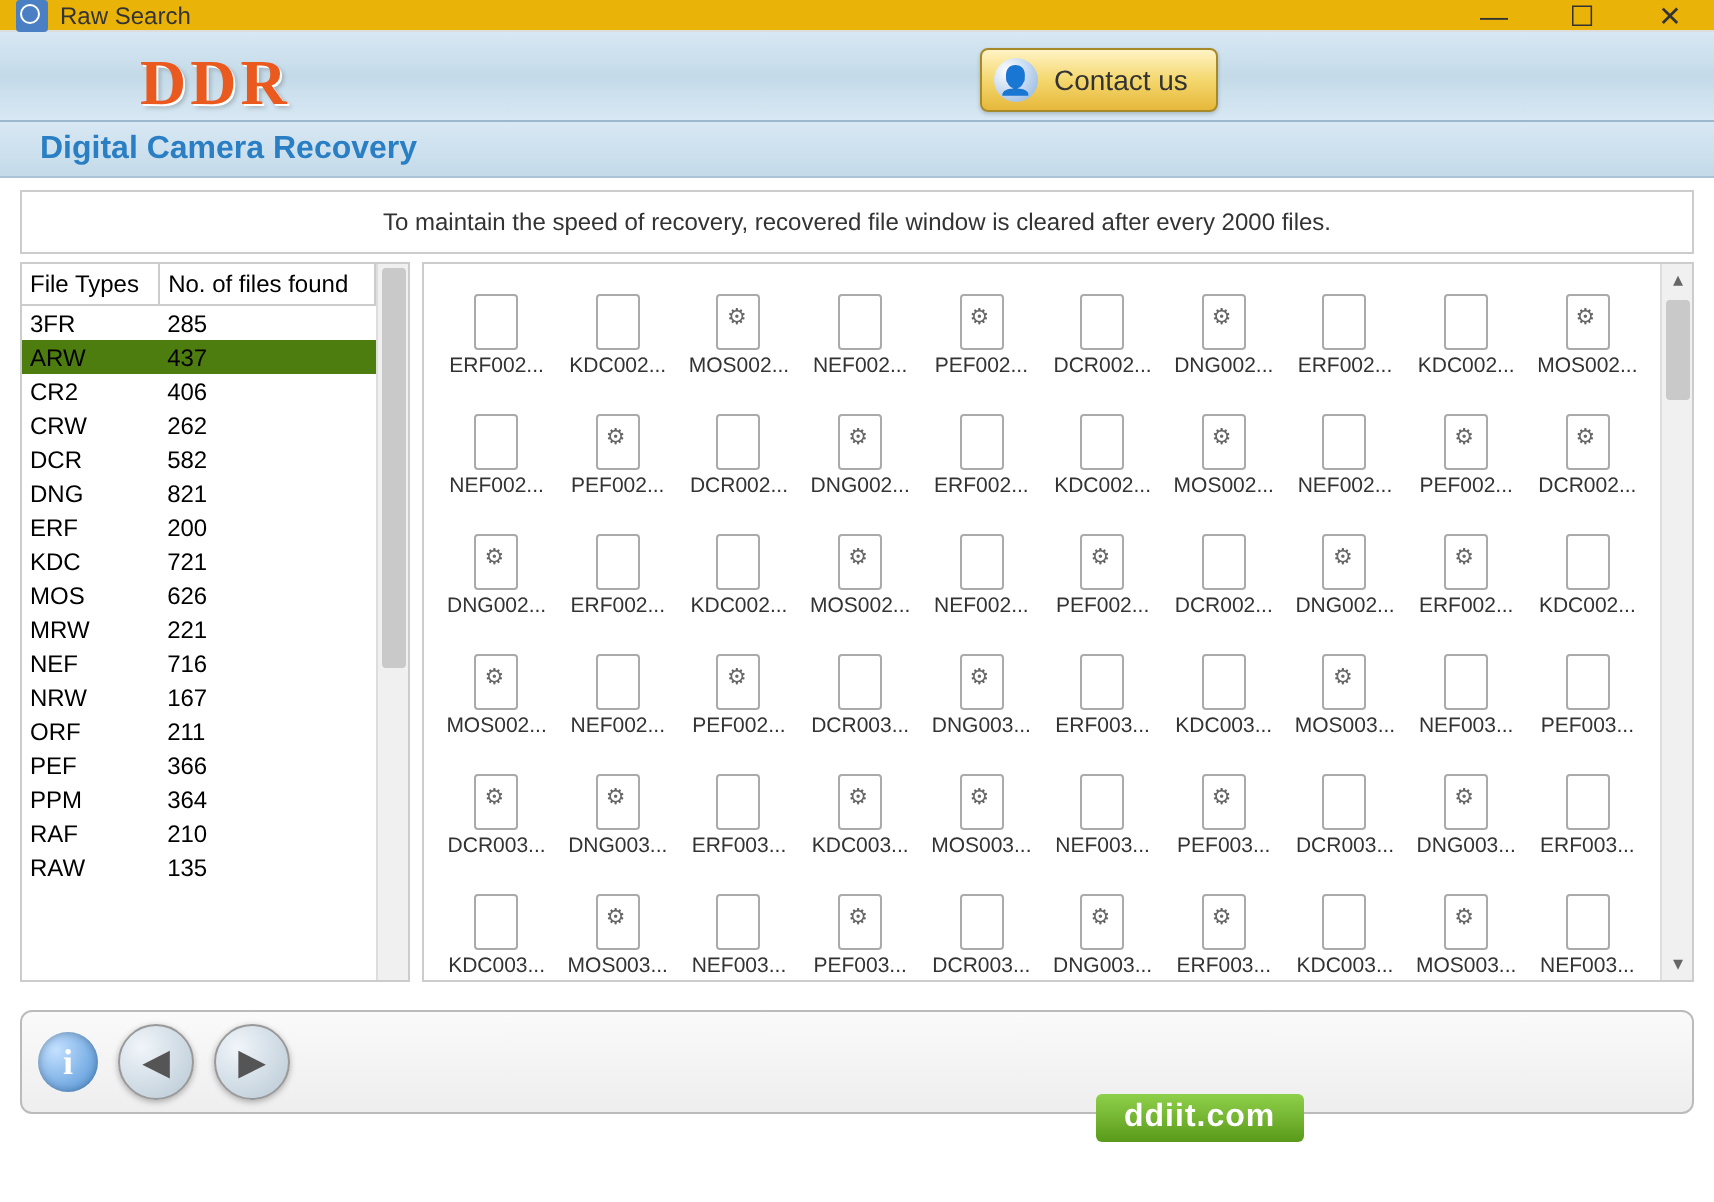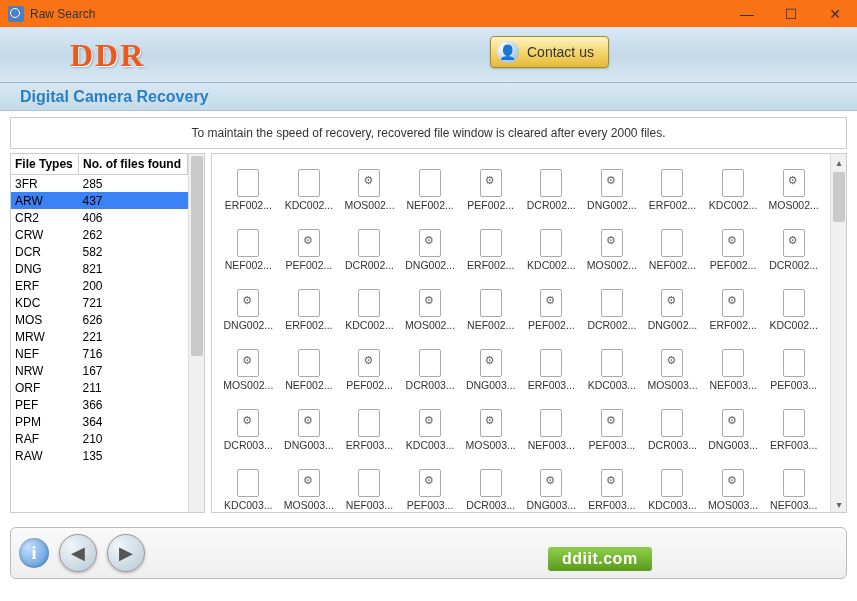--- a/index.html
+++ b/index.html
@@ -5,22 +5,22 @@
 * { box-sizing: border-box; margin: 0; padding: 0; }
 body {
   font-family: "Segoe UI", Tahoma, sans-serif;
   font-size: 12px;
   background: #fff;
   width: 857px;
   height: 601px;
   overflow: hidden;
 }
 .titlebar {
-  height: 28px;
-  background: #f97316;
+  height: 16px;
+  background: #eab308;
   border-bottom: 1px solid #ddd;
   display: flex;
   align-items: center;
   padding-left: 8px;
 }
 .titlebar-icon {
   width: 16px; height: 16px;
   background: #4a7fc4;
   border-radius: 2px;
   margin-right: 6px;
@@ -36,24 +36,24 @@
 }
 .titlebar-title { flex:1; font-size:12px; color:#333; }
 .win-controls { display:flex; }
 .win-btn {
   width:44px; height:28px;
   display:flex; align-items:center; justify-content:center;
   font-size:14px; color:#333;
 }
 
 .header-band {
-  height: 55px;
+  height: 45px;
   background: linear-gradient(to bottom, #d8e8f4, #c4dae8, #d8e8f4);
   display:flex;
-  align-items:center;
+  align-items:flex-end;
   padding: 0 10px;
   position: relative;
   border-bottom:1px solid #9bb8cc;
 }
 .logo {
   font-family: Georgia, serif;
   font-size: 32px;
   font-weight: bold;
   color: #ea5a1f;
   letter-spacing: 2px;
@@ -110,29 +110,29 @@
   overflow:hidden;
 }
 .table-scroll { flex:1; overflow:hidden; }
 .ft-table { width:100%; border-collapse:collapse; font-size:12px; }
 .ft-table th {
   text-align:left;
   background:#fff;
   border-bottom:1px solid #ccc;
   border-right:1px solid #ccc;
   padding:3px 4px;
-  font-weight:bold;
+  font-weight:normal;
   white-space:nowrap;
   margin-top:16px;
 }
 .ft-table td {
   padding:1.5px 4px;
   border:none;
 }
-.ft-table tr:nth-child(2) td { background:#3b82f6; }
+.ft-table tr:nth-child(2) td { background:#4d7c0f; }
 .table-scrollbar {
   width:16px;
   background:#f0f0f0;
   border-left:1px solid #ddd;
   position:relative;
 }
 .table-scrollbar::before {
   content:"";
   position:absolute;
   top:2px; left:2px;

